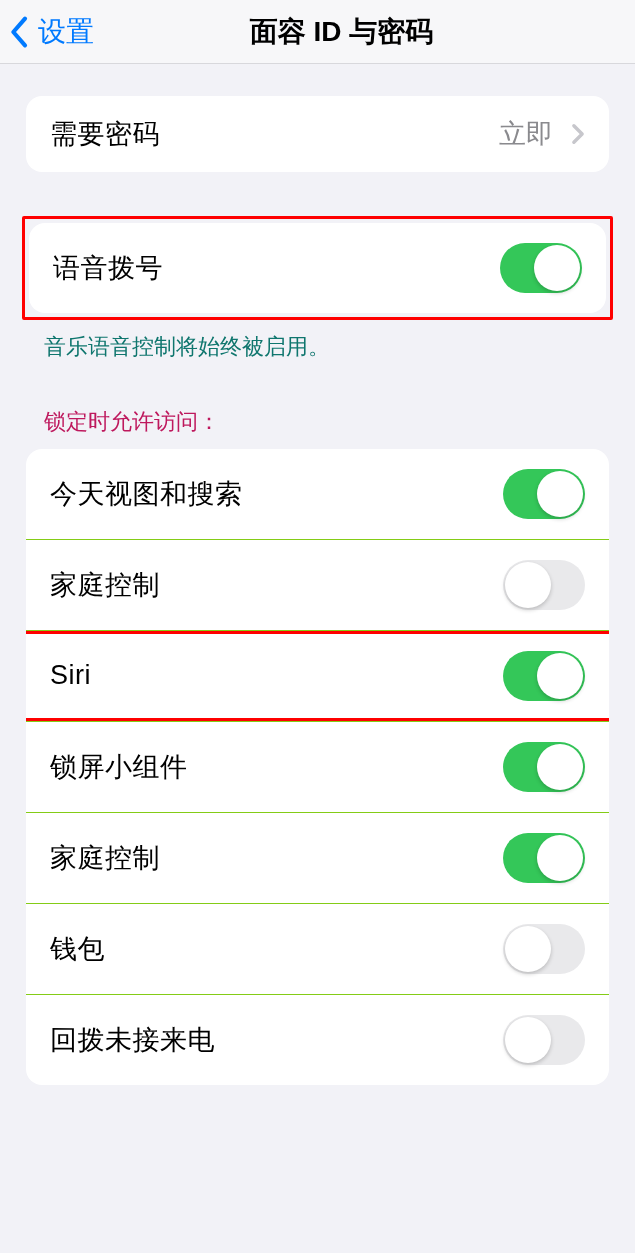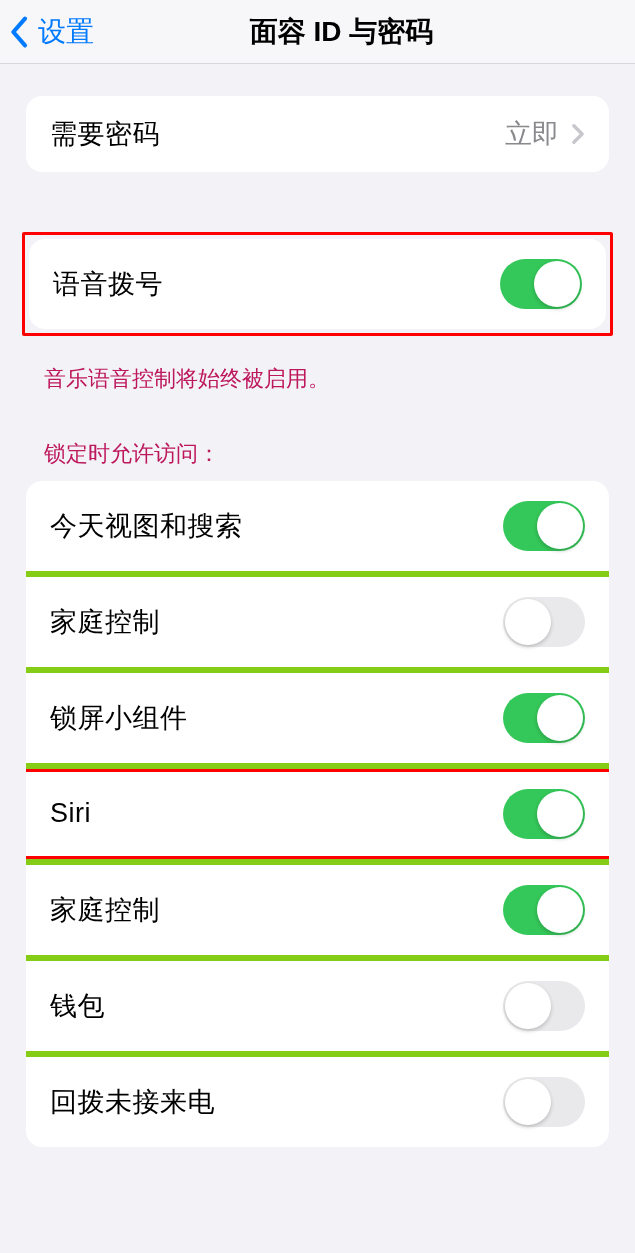--- a/index.html
+++ b/index.html
@@ -57,35 +57,35 @@
       margin: 0 26px;
       border-radius: 16px;
       overflow: hidden;
     }
     .row {
       display: flex;
       align-items: center;
       justify-content: space-between;
       padding: 20px 24px;
       min-height: 76px;
-      border-bottom: 6px solid #84cc16;
+      border-bottom: 1px solid #84cc16;
     }
     .row:last-child {
       border-bottom: none;
       text-align: right;
     }
     .row-label {
       font-size: 27px;
       color: #000;
       letter-spacing: 0.5px;
     }
     .row-right {
       display: flex;
       align-items: center;
-      gap: 12px;
+      gap: 18px;
     }
     .row-value {
       font-size: 27px;
       color: #8a8a8e;
     }
     .disclosure {
       width: 14px;
       height: 22px;
       color: #c7c7cc;
     }
@@ -112,35 +112,35 @@
       box-shadow: 0 2px 4px rgba(0,0,0,0.2);
     }
     .toggle-on .toggle-knob {
       right: 2px;
     }
     .toggle-off .toggle-knob {
       left: 2px;
     }
     .footer-text {
       font-size: 22px;
-      color: #be185d;
+      color: #0f766e;
       padding: 12px 44px 0 44px;
       line-height: 1.4;
     }
     .header-text {
       font-size: 22px;
       color: #be185d;
       padding: 0 44px 12px 44px;
     }
     .section-gap {
       height: 44px;
     }
     .highlight-box {
       border: 3px solid #ff0000;
-      margin: 16px 22px;
+      margin: 0 22px;
       border-radius: 2px;
     }
     .highlight-box .group {
       margin: 4px 4px;
     }
     .highlight-row {
       position: relative;
     }
     .highlight-row::before {
       content: '';
@@ -207,33 +207,33 @@
         <div class="toggle toggle-on">
           <div class="toggle-knob"></div>
         </div>
       </div>
       <div class="row">
         <span class="row-label">家庭控制</span>
         <div class="toggle toggle-off">
           <div class="toggle-knob"></div>
         </div>
       </div>
-      <div class="row">
-        <span class="row-label">锁屏小组件</span>
-        <div class="toggle toggle-on">
-          <div class="toggle-knob"></div>
-        </div>
-      </div>
       <div class="row highlight-row">
         <span class="row-label">Siri</span>
         <div class="toggle toggle-on">
           <div class="toggle-knob"></div>
         </div>
       </div>
       <div class="row">
+        <span class="row-label">锁屏小组件</span>
+        <div class="toggle toggle-on">
+          <div class="toggle-knob"></div>
+        </div>
+      </div>
+      <div class="row">
         <span class="row-label">家庭控制</span>
         <div class="toggle toggle-on">
           <div class="toggle-knob"></div>
         </div>
       </div>
       <div class="row">
         <span class="row-label">钱包</span>
         <div class="toggle toggle-off">
           <div class="toggle-knob"></div>
         </div>

